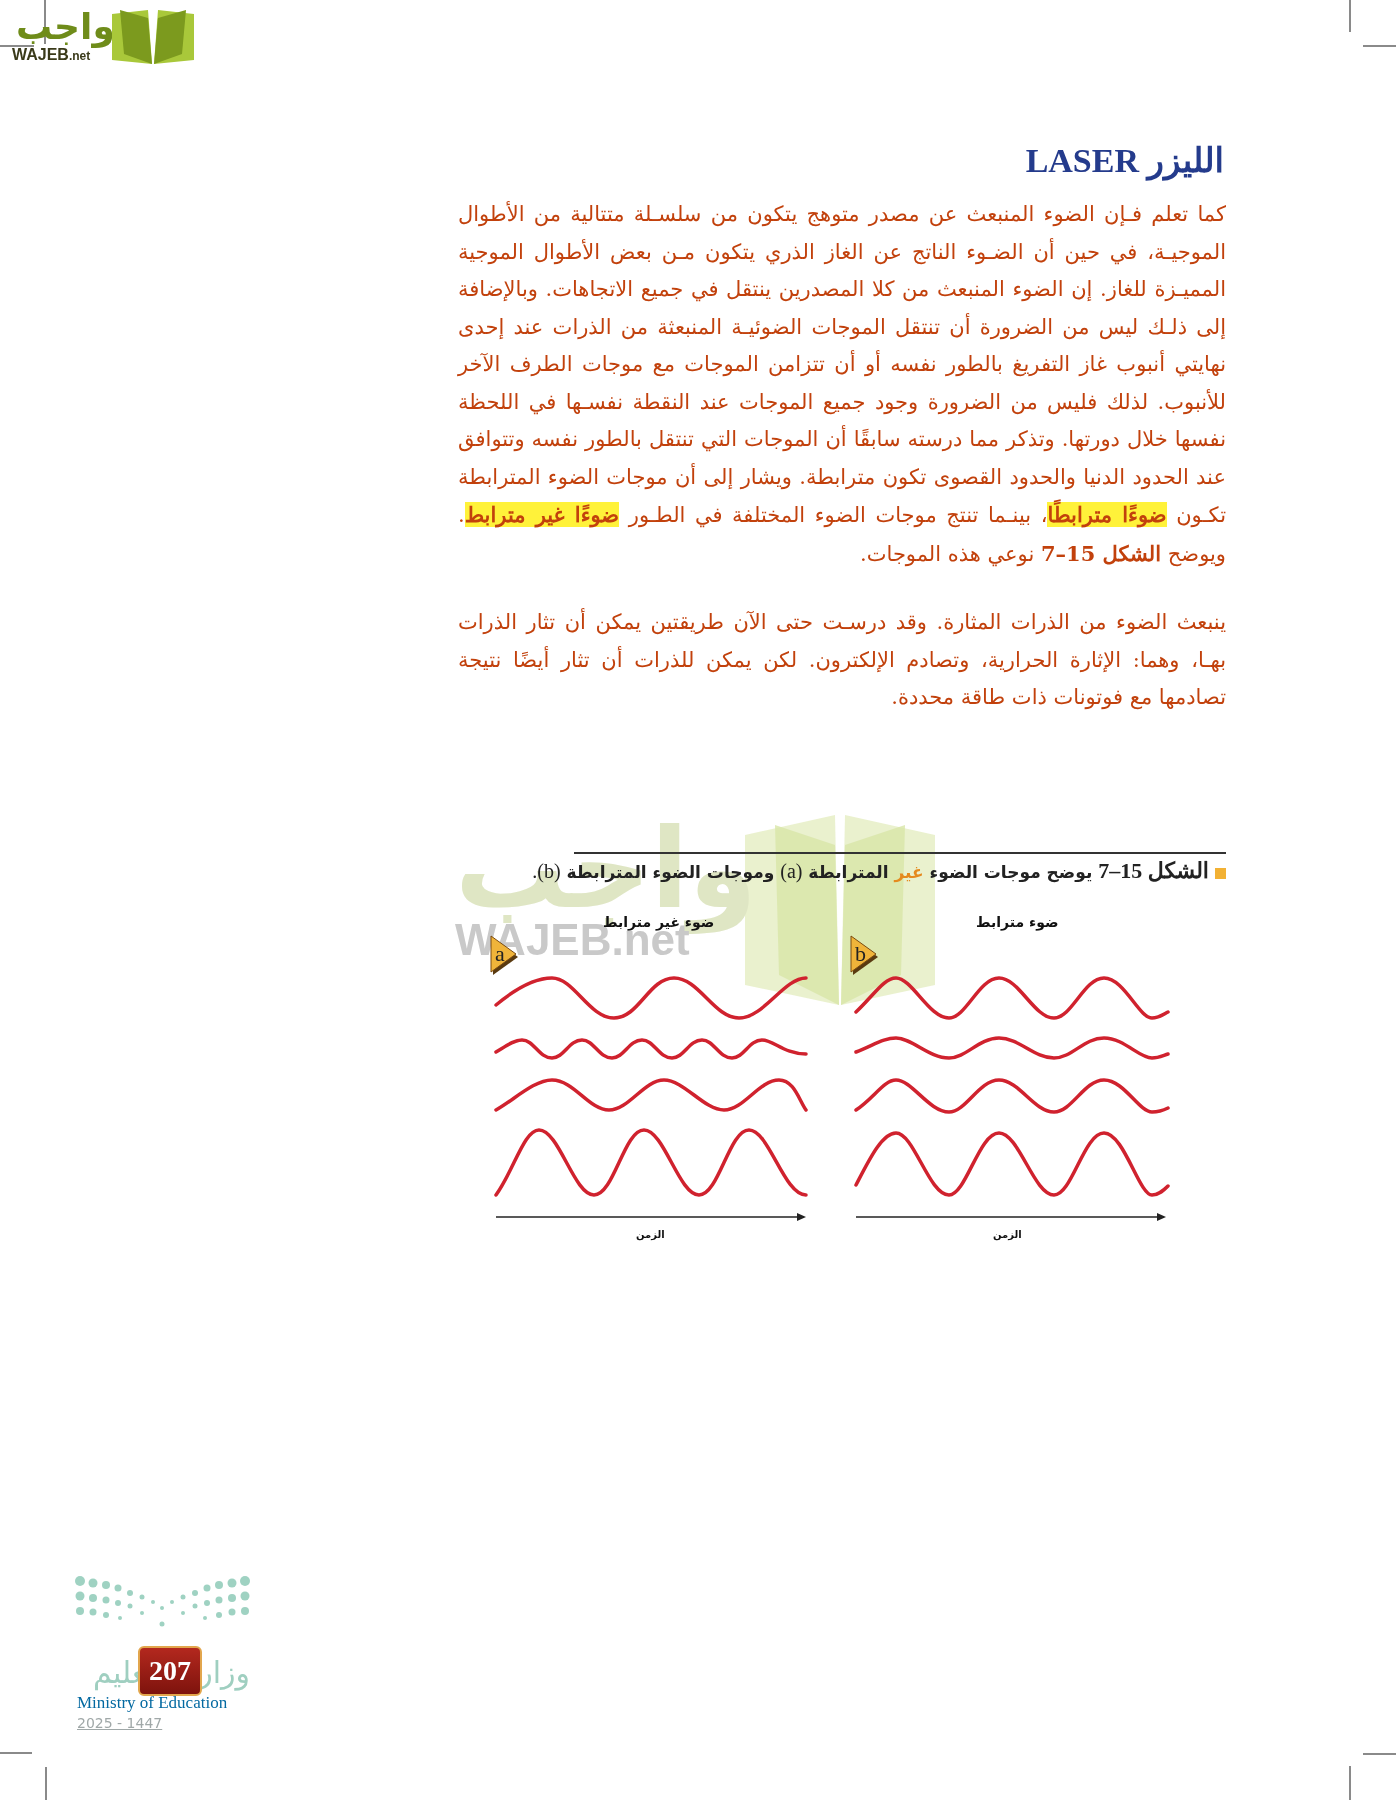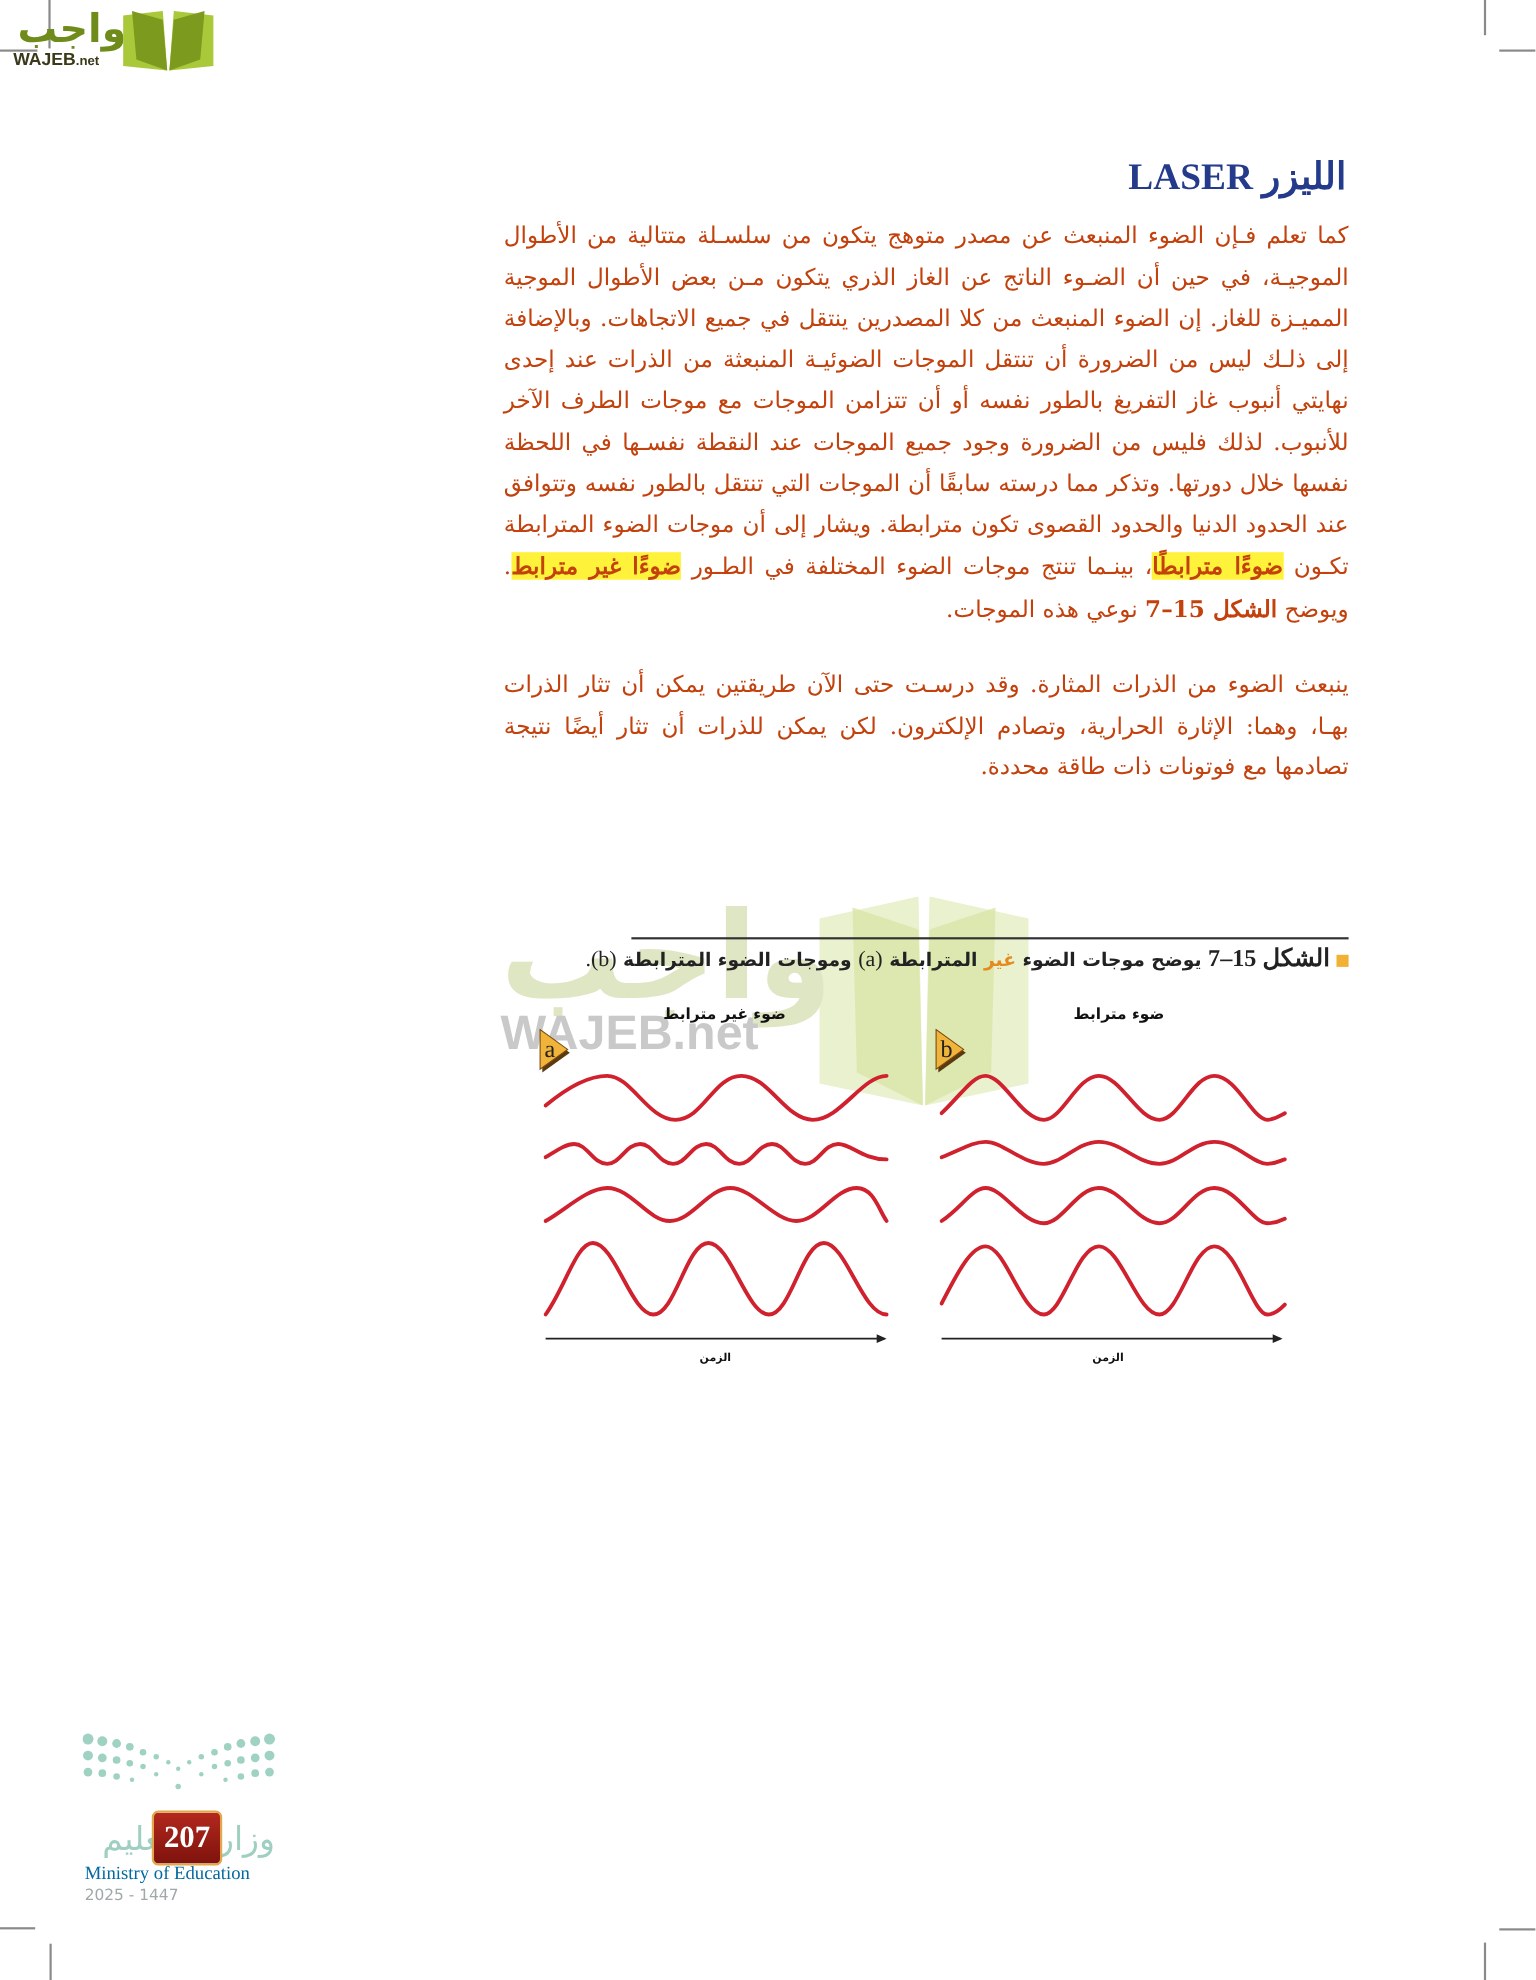--- a/index.html
+++ b/index.html
@@ -27,21 +27,21 @@
   .wm-en{position:absolute;left:0;top:100px;font-size:44px;font-weight:bold;color:#c9c9c9;font-family:"Liberation Sans",sans-serif;}
   .wm-book{position:absolute;left:280px;top:0;width:210px;height:190px;}
   .panel-label{position:absolute;font-family:"DejaVu Sans",sans-serif;font-size:14px;font-weight:bold;color:#111;direction:rtl;white-space:nowrap;}
   .badge{position:absolute;width:30px;height:40px;}
   .badge span{position:absolute;left:5px;top:6px;font-family:"Liberation Serif",serif;font-size:22px;color:#222;}
   .waves{position:absolute;}
   .axis-label{position:absolute;font-family:"DejaVu Sans",sans-serif;font-size:10px;font-weight:bold;color:#111;direction:rtl;}
   .moe{position:absolute;left:75px;top:1575px;width:180px;height:160px;}
   .moe-ar{position:absolute;left:0;top:80px;font-size:30px;color:#9fcfc0;font-family:"DejaVu Sans",sans-serif;direction:rtl;width:175px;text-align:right;}
   .moe-en{position:absolute;left:2px;top:118px;font-size:17px;color:#0369a1;font-family:Liberation Serif, serif;}
-  .moe-yr{position:absolute;left:2px;top:140px;font-size:14px;color:#a0a8a8;font-family:"DejaVu Sans",sans-serif;}
+  .moe-yr{position:absolute;left:2px;top:140px;font-size:14px;color:#a0a8a8;font-family:"DejaVu Sans",sans-serif;text-decoration:underline;}
   .pagenum{position:absolute;left:138px;top:1646px;width:64px;height:50px;background:linear-gradient(#b3281e,#7e130d);border:2px solid #e2a64d;border-radius:6px;color:#fff;font-family:"Liberation Serif",serif;font-weight:bold;font-size:28px;display:flex;align-items:center;justify-content:center;box-sizing:border-box;}
 </style>
 </head>
 <body>
 
 <div class="crop" style="left:44px;top:0;width:2px;height:44px;"></div>
 <div class="crop" style="left:0;top:45px;width:34px;height:2px;"></div>
 <div class="crop" style="left:1349px;top:0;width:2px;height:32px;"></div>
 <div class="crop" style="left:1363px;top:45px;width:33px;height:2px;"></div>
 <div class="crop" style="left:0;top:1752px;width:32px;height:2px;"></div>

